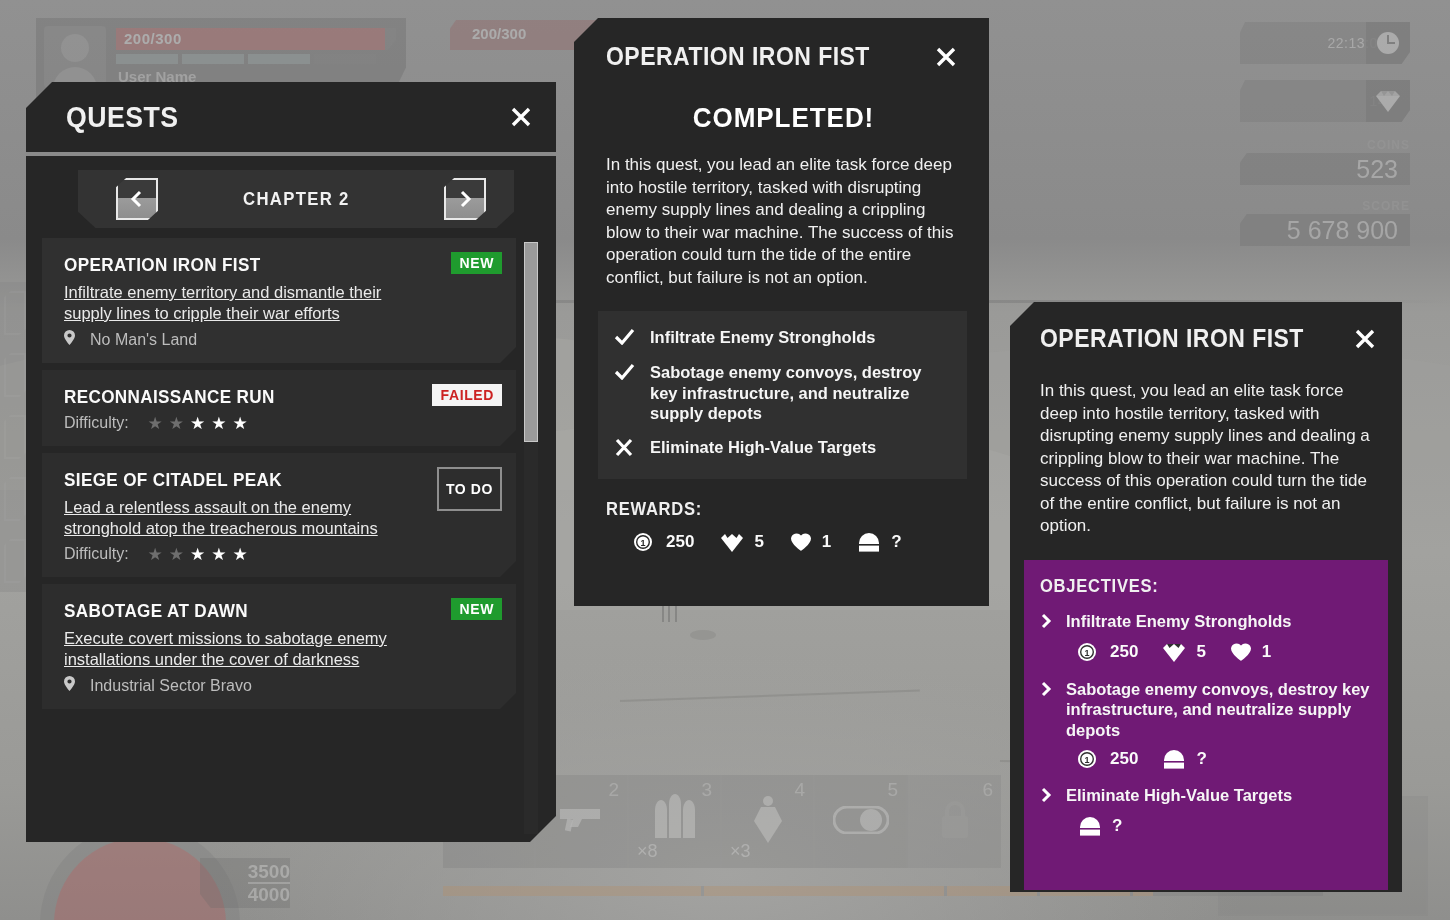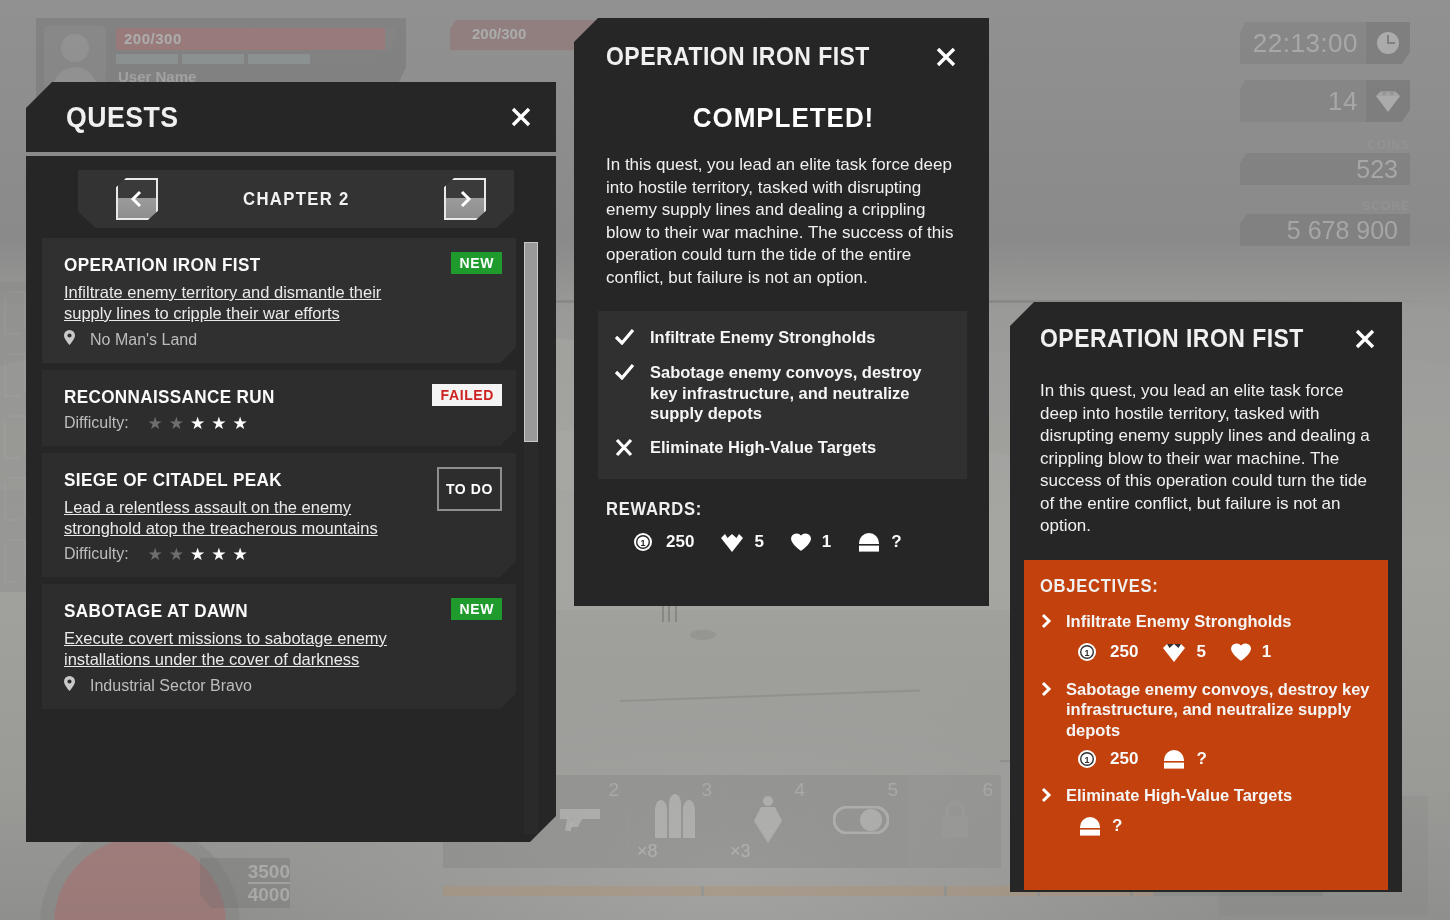--- a/index.html
+++ b/index.html
@@ -103,22 +103,22 @@
   }
 
   #hud-stats { right: 40px; top: 22px; width: 170px; }
   .stat-pill {
     position: relative; height: 42px; margin-bottom: 16px;
     background: rgba(118,118,118,.75);
     clip-path: polygon(3% 0, 100% 0, 100% 72%, 95% 100%, 0 100%, 0 25%);
     display: flex; align-items: center; justify-content: flex-end;
   }
   .stat-pill .val {
-    font-size: 26px; color: #c6c6c6; font-weight: normal;
-    padding-right: 52px; letter-spacing: .5px;
+    font-size: 14px; color: #c6c6c6; font-weight: normal;
+    padding-right: 24px; letter-spacing: .5px;
   }
   .stat-pill .ic {
     position: absolute; right: 0; top: 0; bottom: 0; width: 44px;
     background: rgba(104,104,104,.85);
     clip-path: polygon(0 0, 100% 0, 100% 70%, 82% 100%, 0 100%);
     display: flex; align-items: center; justify-content: center;
   }
   .stat-bar { position: relative; margin-bottom: 14px; }
   .stat-bar .lbl {
     text-align: right; font-size: 12px; font-weight: bold;
@@ -362,21 +362,21 @@
     clip-path: polygon(0 24px, 24px 0, 100% 0, 100% 100%, 0 100%);
     padding: 22px 22px 0 30px;
   }
   #detail-top { display: flex; align-items: flex-start; justify-content: space-between; }
   #detail-title { font-size: 25px; }
   #detail-desc {
     font-size: 17px; line-height: 22.5px; color: #f0f0f0;
     margin: 26px 0 22px 0;
   }
   #detail-objwrap {
-    background: #c2410c;
+    background: #701a75;
     margin: 0 -8px 0 -16px;
     padding: 16px 16px 22px 16px;
     height: 330px;
   }
   #objectives-title {
     font-size: 18px; font-weight: bold; letter-spacing: .8px;
     text-transform: uppercase; margin-bottom: 14px;
     transform: scaleX(.92); transform-origin: left center;
   }
   .dobj { margin-bottom: 16px; }

